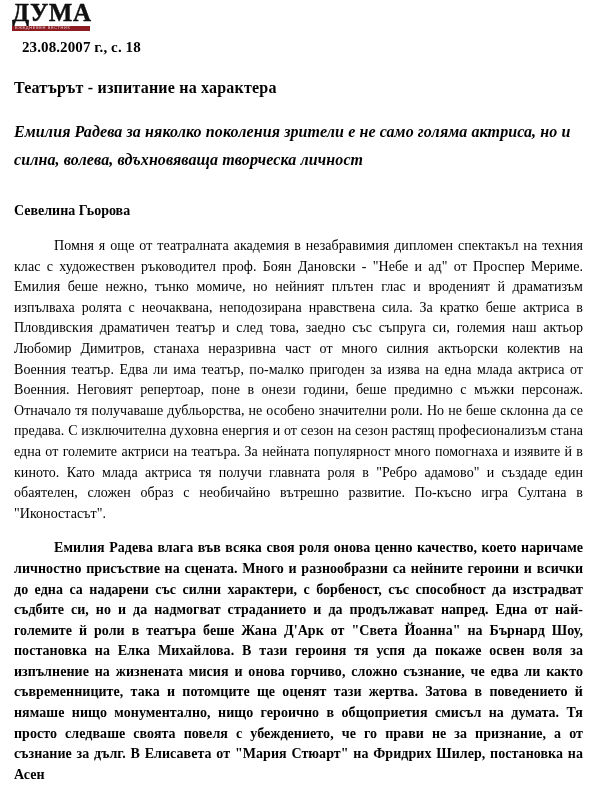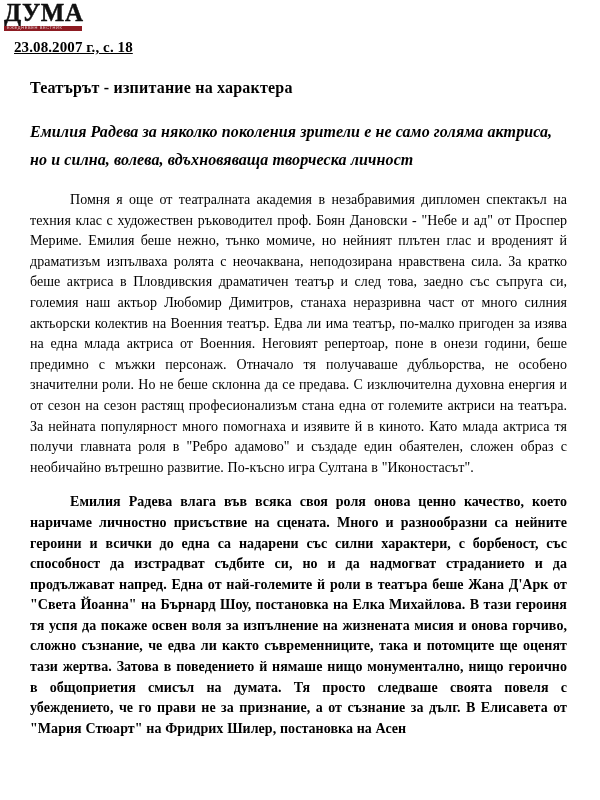--- a/index.html
+++ b/index.html
@@ -21,22 +21,21 @@
   .page {
     width: 600px;
     height: 800px;
     position: relative;
     padding: 0;
     box-sizing: border-box;
   }
 
   
   .masthead {
-    padding: 1px 0 0 2px;
-    text-decoration: underline;
+    padding: 1px 0 0 10px;
   }
 
   .masthead-logo {
     display: inline-block;
     position: relative;
     padding: 0 4px 0 2px;
     background: #ffffff;
   }
 
   .masthead-wordmark {
@@ -75,21 +74,21 @@
   .issue-line {
     margin: 4px 12px 0 12px;
     font-size: 15px;
     font-weight: bold;
     line-height: 17px;
     letter-spacing: 0.1px;
   }
 
   
   .article {
-    margin: 16px;
+    margin: 0;
     padding: 0 17px 0 14px;
     box-sizing: border-box;
   }
 
   .headline {
     margin: 22px 0 0 0;
     font-size: 16px;
     font-weight: bold;
     line-height: 20px;
     letter-spacing: 0.2px;
@@ -146,20 +145,21 @@
     </div>
     <div class="issue-line">23.08.2007 г., с. 18</div>
   </header>
 
   <article class="article">
 
     <h1 class="headline">Театърът - изпитание на характера</h1>
 
     <h2 class="standfirst">Емилия Радева за няколко поколения зрители е не само голяма актриса, но и силна, волева, вдъхновяваща творческа личност</h2>
 
+    <div class="byline">Севелина Гьорова</div>
 
     <div class="body-copy">
       <p>Помня я още от театралната академия в незабравимия дипломен спектакъл на техния клас с художествен ръководител проф. Боян Дановски - "Небе и ад" от Проспер Мериме. Емилия беше нежно, тънко момиче, но нейният плътен глас и вроденият й драматизъм изпълваха ролята с неочаквана, неподозирана нравствена сила. За кратко беше актриса в Пловдивския драматичен театър и след това, заедно със съпруга си, големия наш актьор Любомир Димитров, станаха неразривна част от много силния актьорски колектив на Военния театър. Едва ли има театър, по-малко пригоден за изява на една млада актриса от Военния. Неговият репертоар, поне в онези години, беше предимно с мъжки персонаж. Отначало тя получаваше дубльорства, не особено значителни роли. Но не беше склонна да се предава. С изключителна духовна енергия и от сезон на сезон растящ професионализъм стана една от големите актриси на театъра. За нейната популярност много помогнаха и изявите й в киното. Като млада актриса тя получи главната роля в "Ребро адамово" и създаде един обаятелен, сложен образ с необичайно вътрешно развитие. По-късно игра Султана в "Иконостасът".</p>
       <p>Емилия Радева влага във всяка своя роля онова ценно качество, което наричаме личностно присъствие на сцената. Много и разнообразни са нейните героини и всички до една са надарени със силни характери, с борбеност, със способност да изстрадват съдбите си, но и да надмогват страданието и да продължават напред. Една от най-големите й роли в театъра беше Жана Д'Арк от "Света Йоанна" на Бърнард Шоу, постановка на Елка Михайлова. В тази героиня тя успя да покаже освен воля за изпълнение на жизнената мисия и онова горчиво, сложно съзнание, че едва ли както съвременниците, така и потомците ще оценят тази жертва. Затова в поведението й нямаше нищо монументално, нищо героично в общоприетия смисъл на думата. Тя просто следваше своята повеля с убеждението, че го прави не за признание, а от съзнание за дълг. В Елисавета от "Мария Стюарт" на Фридрих Шилер, постановка на Асен</p>
     </div>
 
   </article>
 
 </div>
 

